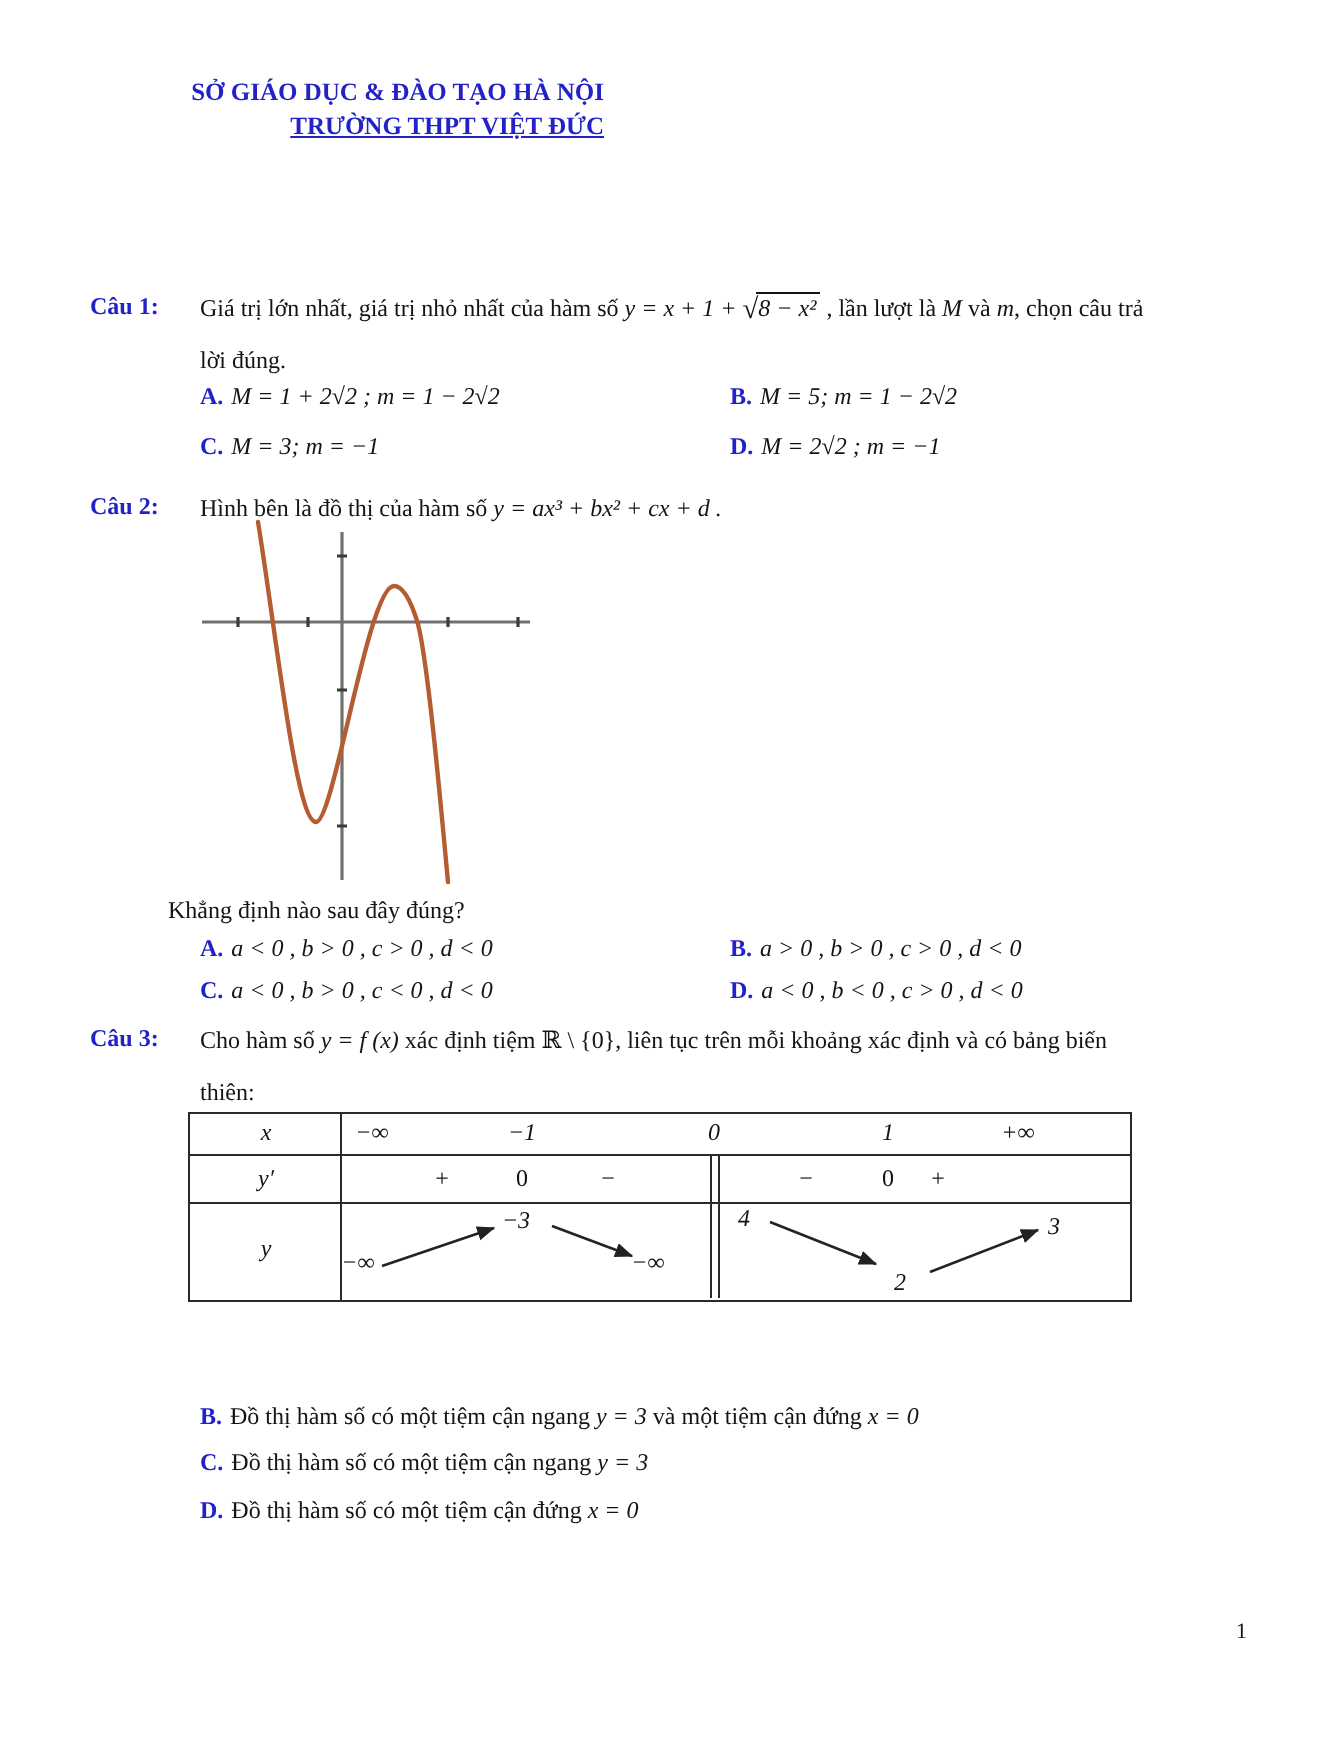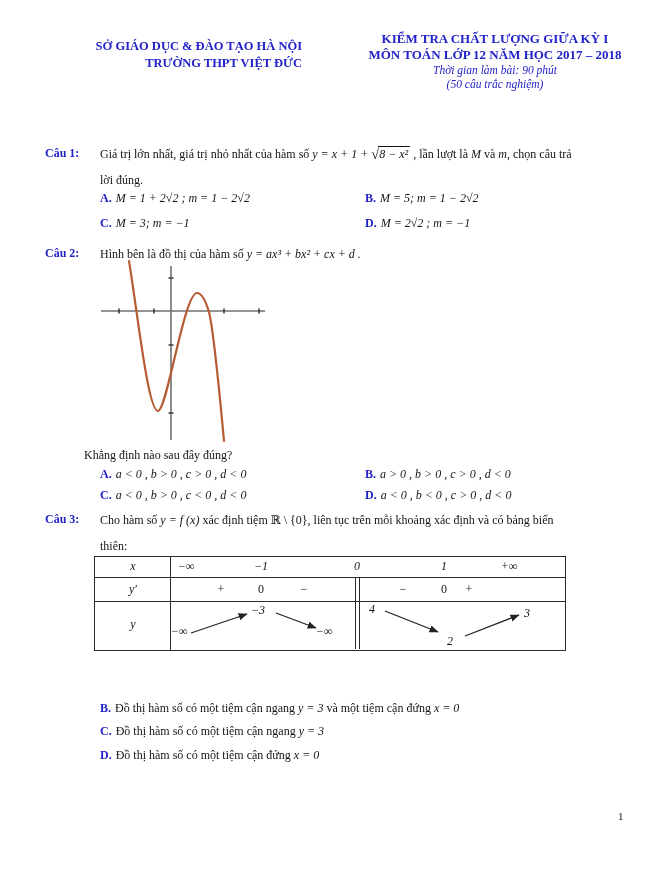--- a/index.html
+++ b/index.html
@@ -7,21 +7,21 @@
         font-family:"Liberation Serif","DejaVu Serif",serif;color:#141414;overflow:hidden;margin:0 auto;}
   .abs{position:absolute;white-space:nowrap;}
   .body{font-size:12px;line-height:17px;}
   .qlabel{color:#2222c8;font-weight:bold;font-size:12px;}
   .letter{color:#2222c8;font-weight:bold;font-size:12px;margin-right:4px;}
   .math{font-style:italic;}
   .sqrt-sign{font-style:normal;font-size:1.2em;vertical-align:-1px;margin-right:-1px;}
   .radicand{border-top:1px solid #141414;padding:0 2px 0 1px;}
   .hdr-left{position:absolute;left:40px;top:38px;width:262px;text-align:right;
             color:#2222c8;font-weight:bold;font-size:12.5px;line-height:17px;}
-  .hdr-left .underl{}
+  .hdr-left .underl{text-decoration:underline;}
   .hdr-right{position:absolute;left:328px;top:31px;width:334px;text-align:center;color:#2222c8;}
   .hdr-right .t{font-weight:bold;font-size:13px;line-height:16px;}
   .hdr-right .it{font-style:italic;font-size:11.5px;line-height:14px;}
   .gwrap{position:absolute;left:94px;top:258px;width:230px;height:190px;}
   .gsvg .axis{stroke:#707070;stroke-width:1.6;fill:none;}
   .gsvg .tick{stroke:#3a3a3a;stroke-width:1.6;fill:none;}
   .vtable{position:absolute;left:94px;top:556px;width:472px;height:95px;
           border:1.4px solid #2a2a2a;font-size:12px;box-sizing:border-box;}
   .vline{position:absolute;top:0;bottom:0;width:1px;background:#2a2a2a;}
   .hline{position:absolute;left:0;right:0;height:1px;background:#2a2a2a;}
@@ -33,26 +33,20 @@
   .pagenum{position:absolute;left:618px;top:810px;font-size:11px;}
 </style>
 </head>
 <body>
 
 <div class="page">
 
   <div class="hdr-left">
     <div>SỞ GIÁO DỤC &amp; ĐÀO TẠO HÀ NỘI</div>
     <div class="underl">TRƯỜNG THPT VIỆT ĐỨC</div>
-  </div>
-  <div class="hdr-right">
-    <div class="t">KIỂM TRA CHẤT LƯỢNG GIỮA KỲ I</div>
-    <div class="t">MÔN TOÁN LỚP 12 NĂM HỌC 2017 – 2018</div>
-    <div class="it">Thời gian làm bài: 90 phút</div>
-    <div class="it">(50 câu trắc nghiệm)</div>
   </div>
 
   <div class="abs qlabel" style="left:45px;top:146px">Câu 1:</div>
   <div class="abs body" style="left:100px;top:146px">
     <span>Giá trị lớn nhất, giá trị nhỏ nhất của hàm số</span>
     <span class="math">y = x + 1 +</span>
     <span class="sqrt-sign">√</span><span class="math radicand">8 − x²</span><span> , lần lượt là </span><span class="math">M</span><span> và </span><span class="math">m</span><span>, chọn câu trả</span>
   </div>
   <div class="abs body" style="left:100px;top:172px">lời đúng.</div>
 

